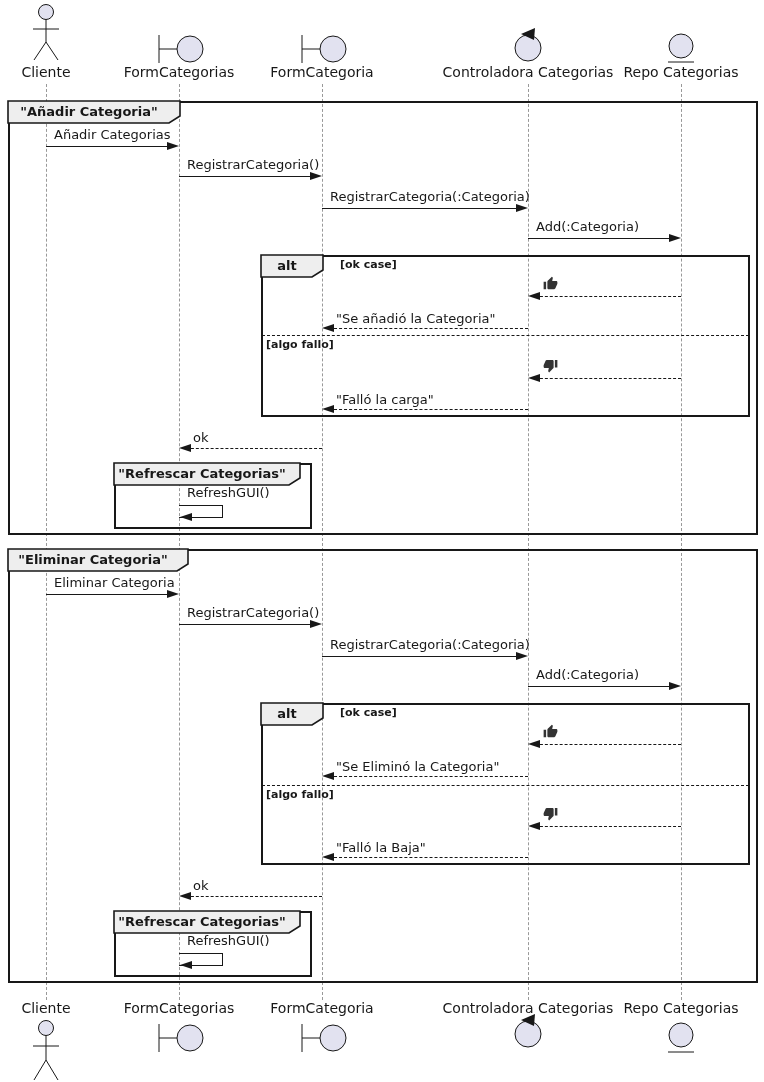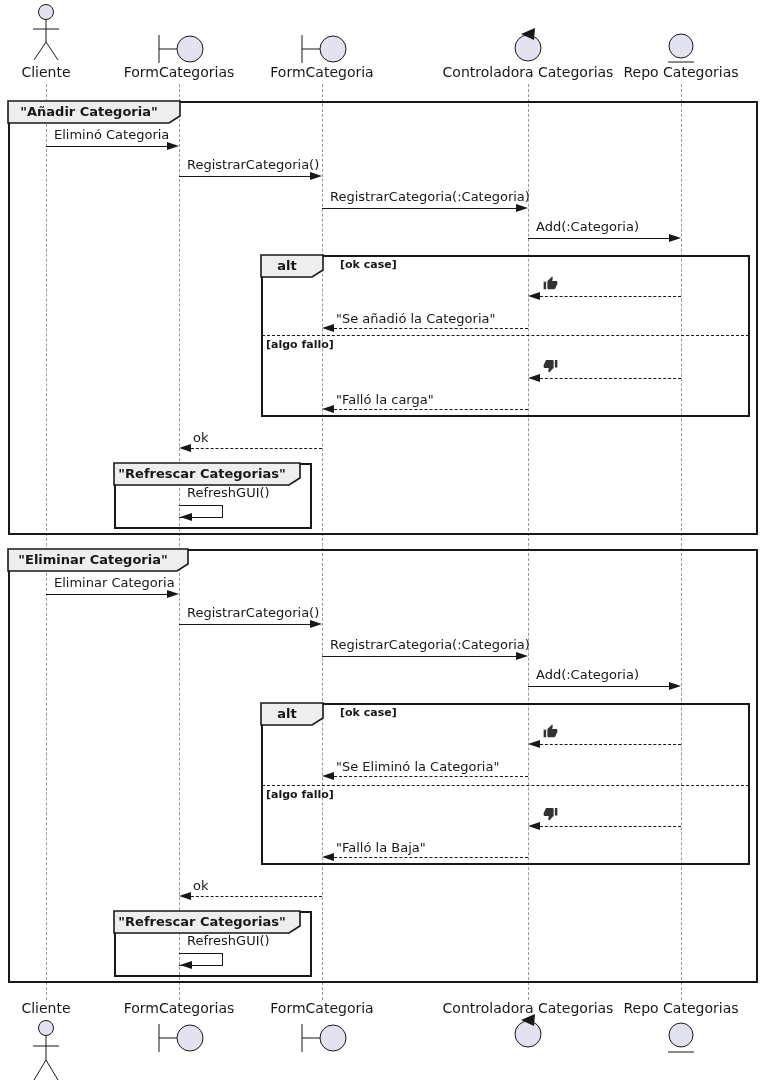--- a/index.html
+++ b/index.html
@@ -63,21 +63,21 @@
   <div class="plabel" style="left:222px;top:64px;">FormCategoria</div>
   <div class="plabel" style="left:428px;top:64px;">Controladora Categorias</div>
   <div class="plabel" style="left:581px;top:64px;">Repo Categorias</div>
 
   <div class="frame" style="left:8px;top:101px;width:750px;height:434px;"></div>
   <svg class="tab" style="left:8px;top:101px;" width="173" height="23">
     <polygon points="0,0 172,0 172,15 161,22 0,22" fill="#EEEEEE" stroke="#181818" stroke-width="1.6"></polygon>
   </svg>
   <div class="tabtext" style="left:8px;top:104px;width:162px;">"Añadir Categoria"</div>
 
-  <div class="msg" style="left:54px;top:127px;">Eliminó Categoria</div>
+  <div class="msg" style="left:54px;top:127px;">Añadir Categorias</div>
   <div class="ln" style="left:46px;top:146px;width:128px;"></div>
   <div class="ahr" style="left:167px;top:142px;"></div>
 
   <div class="msg" style="left:187px;top:157px;">RegistrarCategoria()</div>
   <div class="ln" style="left:179px;top:176px;width:138px;"></div>
   <div class="ahr" style="left:310px;top:172px;"></div>
 
   <div class="msg" style="left:330px;top:189px;">RegistrarCategoria(:Categoria)</div>
   <div class="ln" style="left:322px;top:208px;width:201px;"></div>
   <div class="ahr" style="left:516px;top:204px;"></div>

